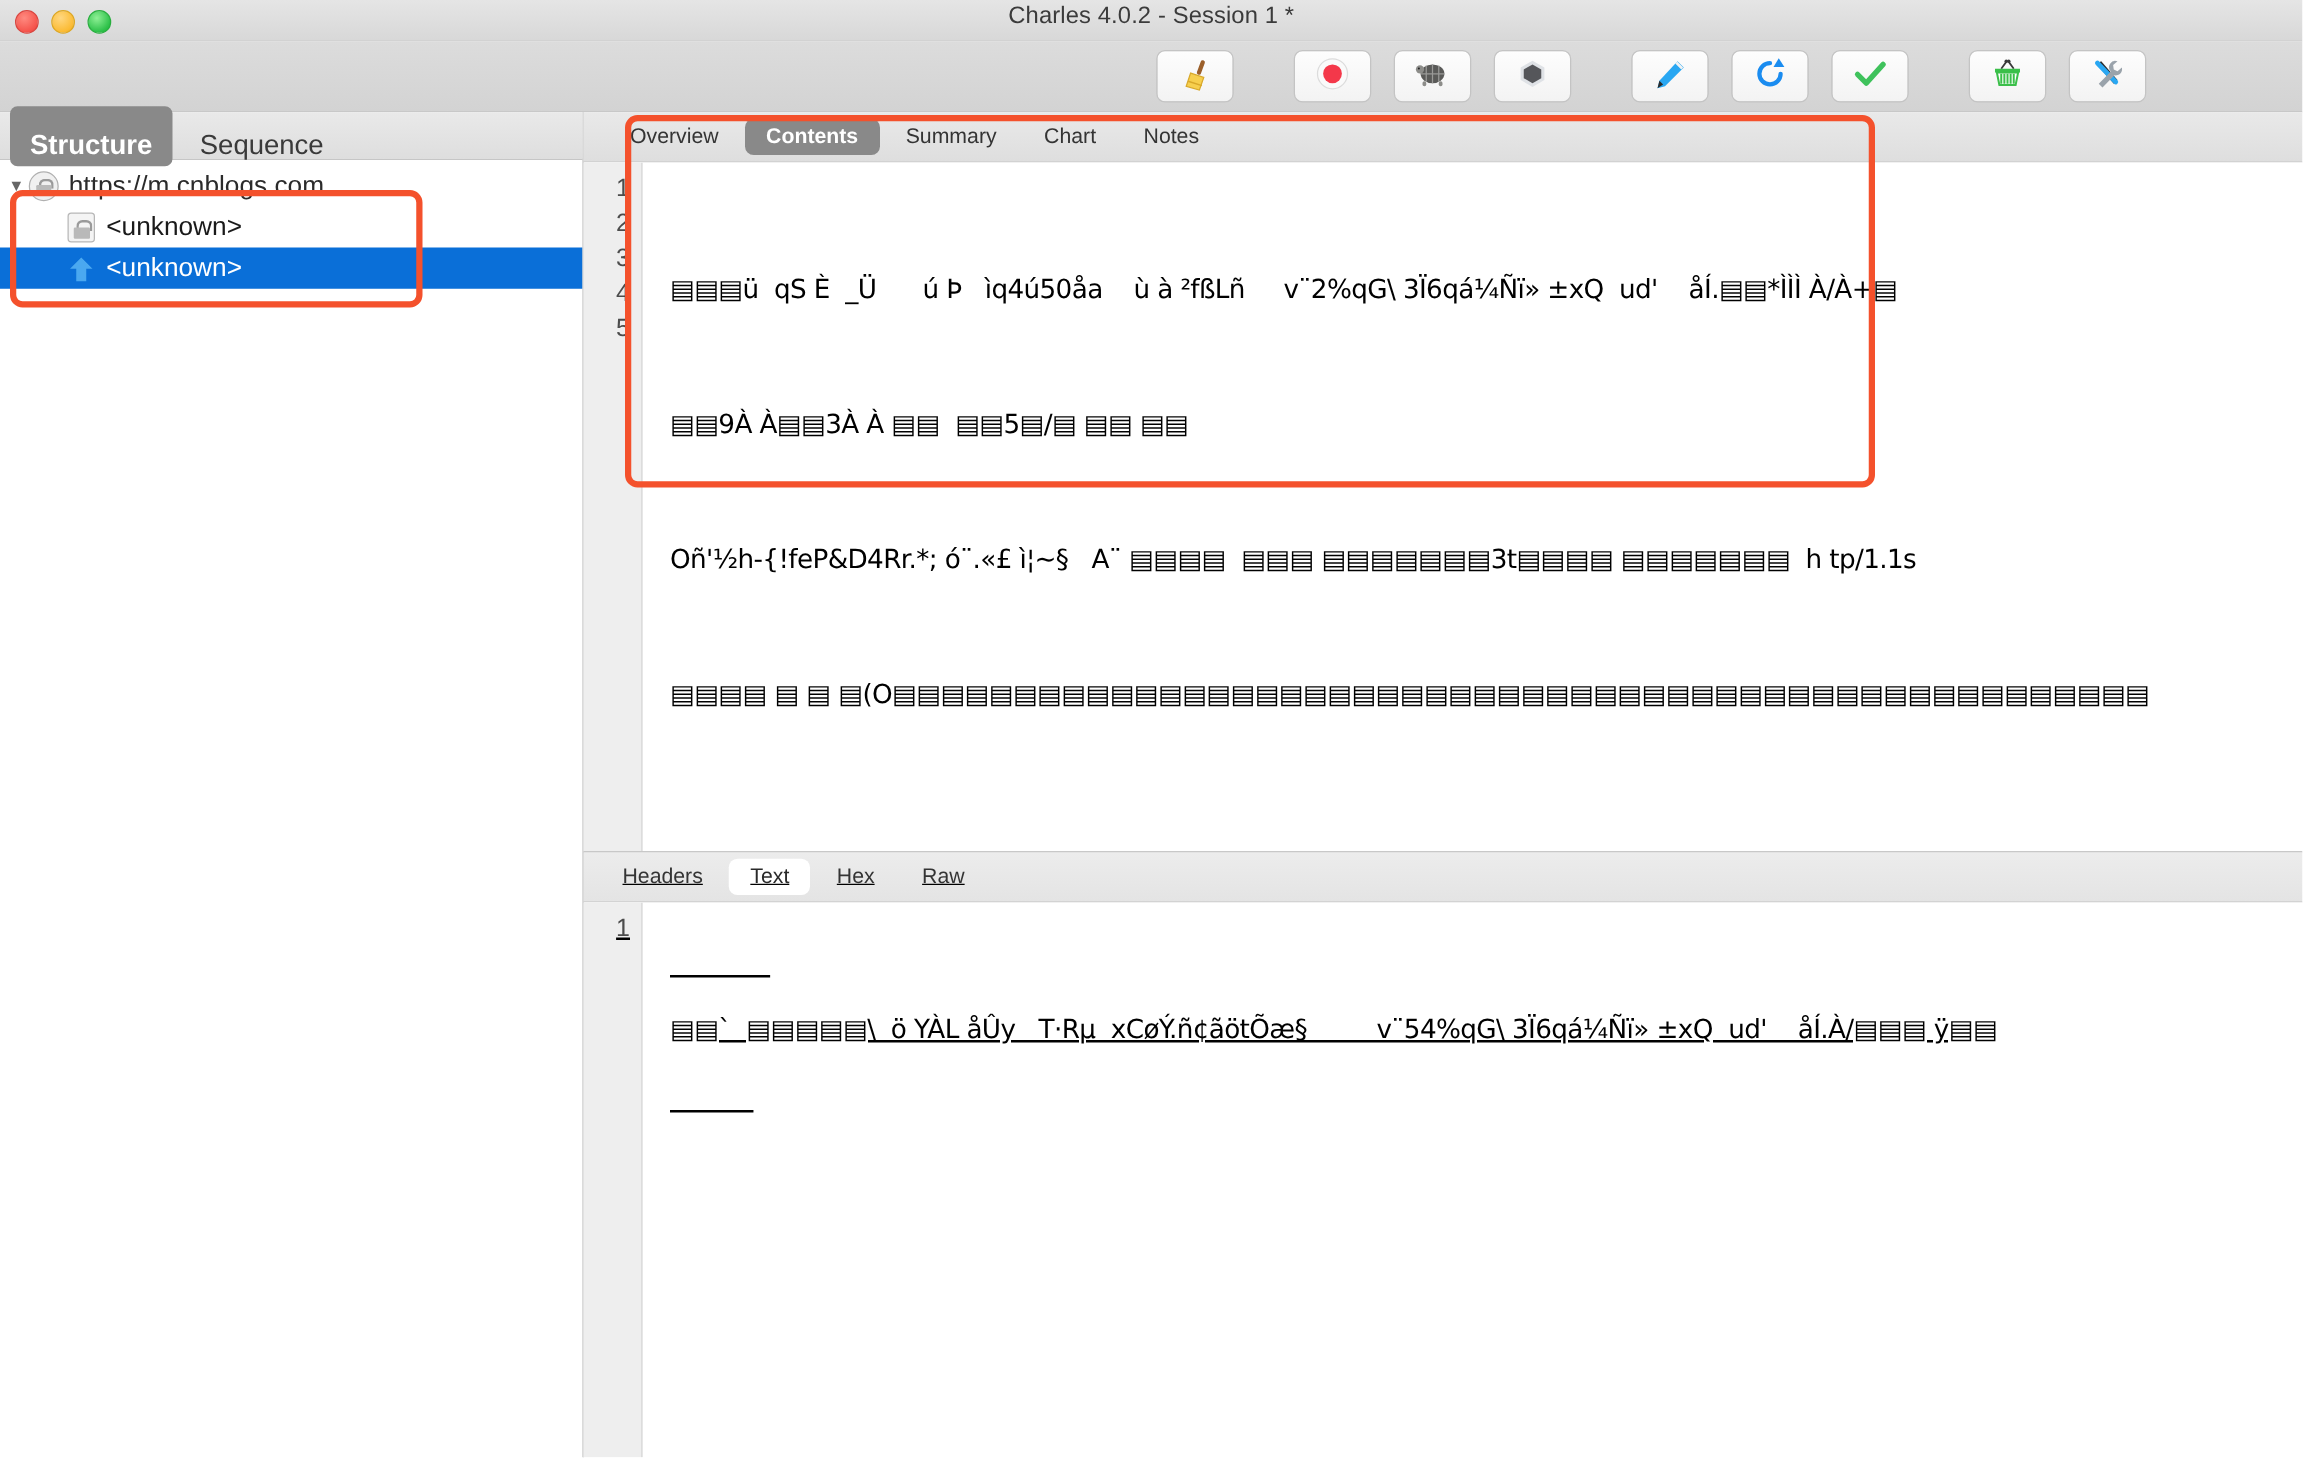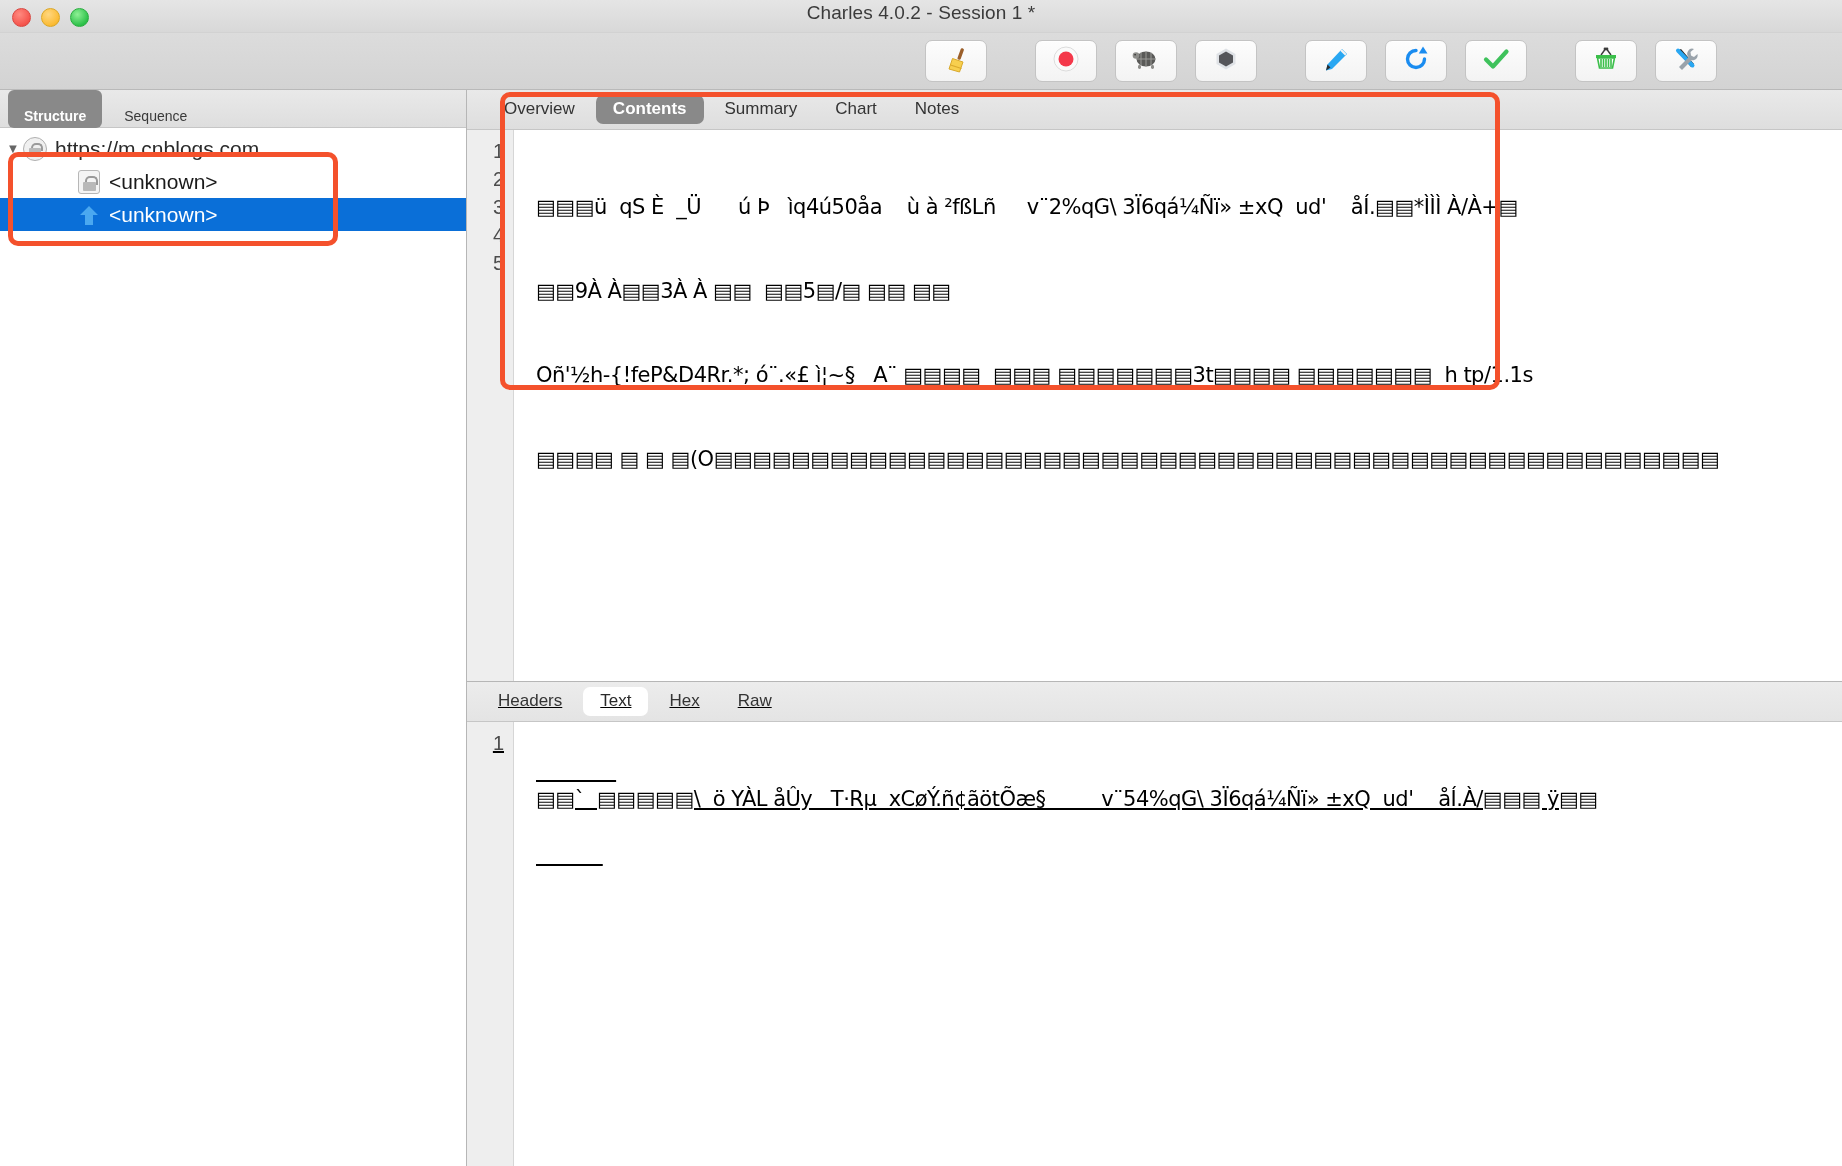--- a/index.html
+++ b/index.html
@@ -72,21 +72,21 @@
     background: #ffffff;
   }
   .left-tabs {
     height: 38px; flex: 0 0 38px;
     background: linear-gradient(to bottom,#e9e9e9,#dedede);
     display: flex; align-items: center;
     padding-left: 8px; gap: 6px;
     border-bottom: 1px solid #c6c6c6;
   }
   .seg {
-    font-size: 14px; color: #3a3a3a;
+    font-size: 22px; color: #3a3a3a;
     padding: 18px 16px 4px 16px;
     border-radius: 6px;
   }
   .seg.active { background: #898989; color: #ffffff; font-weight: bold; }
   .tree { flex: 1; overflow: hidden; padding-top: 4px; }
   .tree-row {
     display: flex; align-items: center;
     height: 33px; font-size: 21px; color: #1a1a1a;
     padding-left: 4px;
   }
@@ -121,21 +121,21 @@
   }
   .circ-lock:before {
     content: ""; position: absolute; left: 7px; top: 5px;
     width: 8px; height: 6px; border: 2px solid #9a9a9a;
     border-bottom: none; border-radius: 5px 5px 0 0;
   }
   .circ-lock:after {
     content: ""; position: absolute; left: 5px; top: 10px;
     width: 12px; height: 8px; background: #b9b9b9; border-radius: 1px;
   }
-  .indent1 { padding-left: 76px; }
+  .indent1 { padding-left: 52px; }
   .node-label.faded { color: #2b2b2b; }
 
   
   .right { flex: 1; display: flex; flex-direction: column; min-width: 0; background:#fff; }
   .tabbar {
     height: 40px; flex: 0 0 40px;
     background: linear-gradient(to bottom,#e9e9e9,#dedede);
     display: flex; align-items: center; gap: 4px;
     padding-left: 20px;
     border-bottom: 1px solid #c6c6c6;
@@ -160,21 +160,21 @@
     text-align: right; padding: 7px 9px 0 0;
     line-height: 28px;
   }
   .codearea {
     flex: 1; min-width: 0; overflow: hidden;
     padding: 7px 0 0 22px;
     font-family: "DejaVu Sans", sans-serif;
     font-size: 21px; line-height: 28px;
     color: #000; white-space: pre;
   }
-  .codearea .ln { height: 28px; }
+  .codearea .ln { height: 28px; margin-top: 24px; }
   .blk { letter-spacing: -0.5px; }
 
   .bottom {
     flex: 0 0 485px; display: flex; flex-direction: column;
     border-top: 1px solid #b6b6b6;
     text-decoration: underline;
   }
   .bottom .viewer { background: #fff; }
 
   

